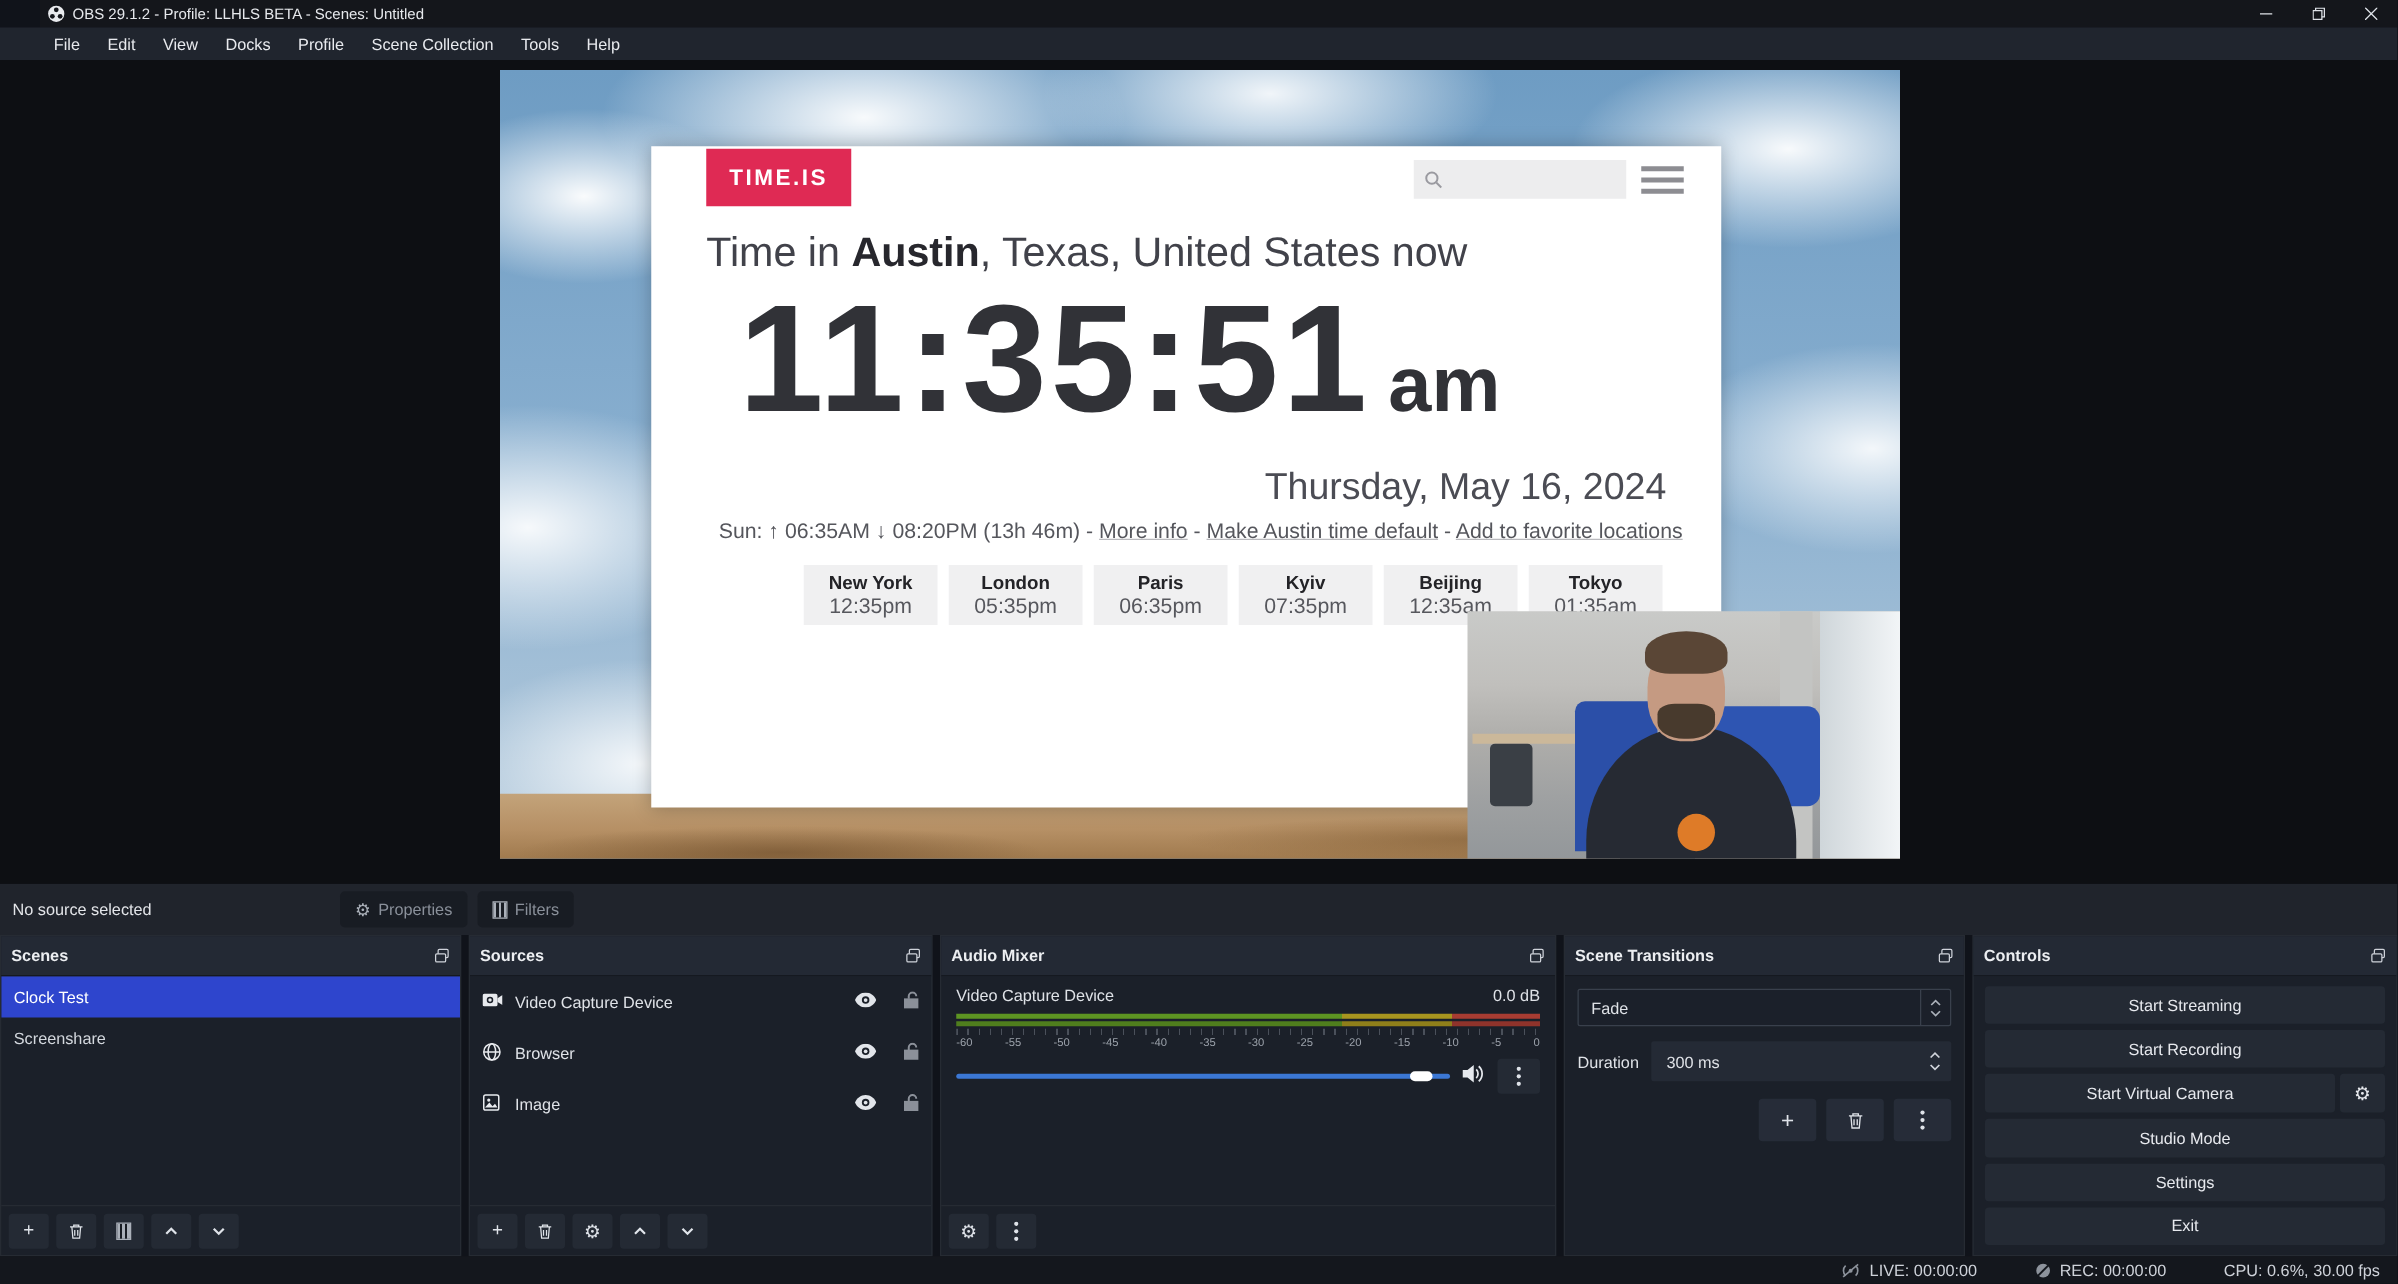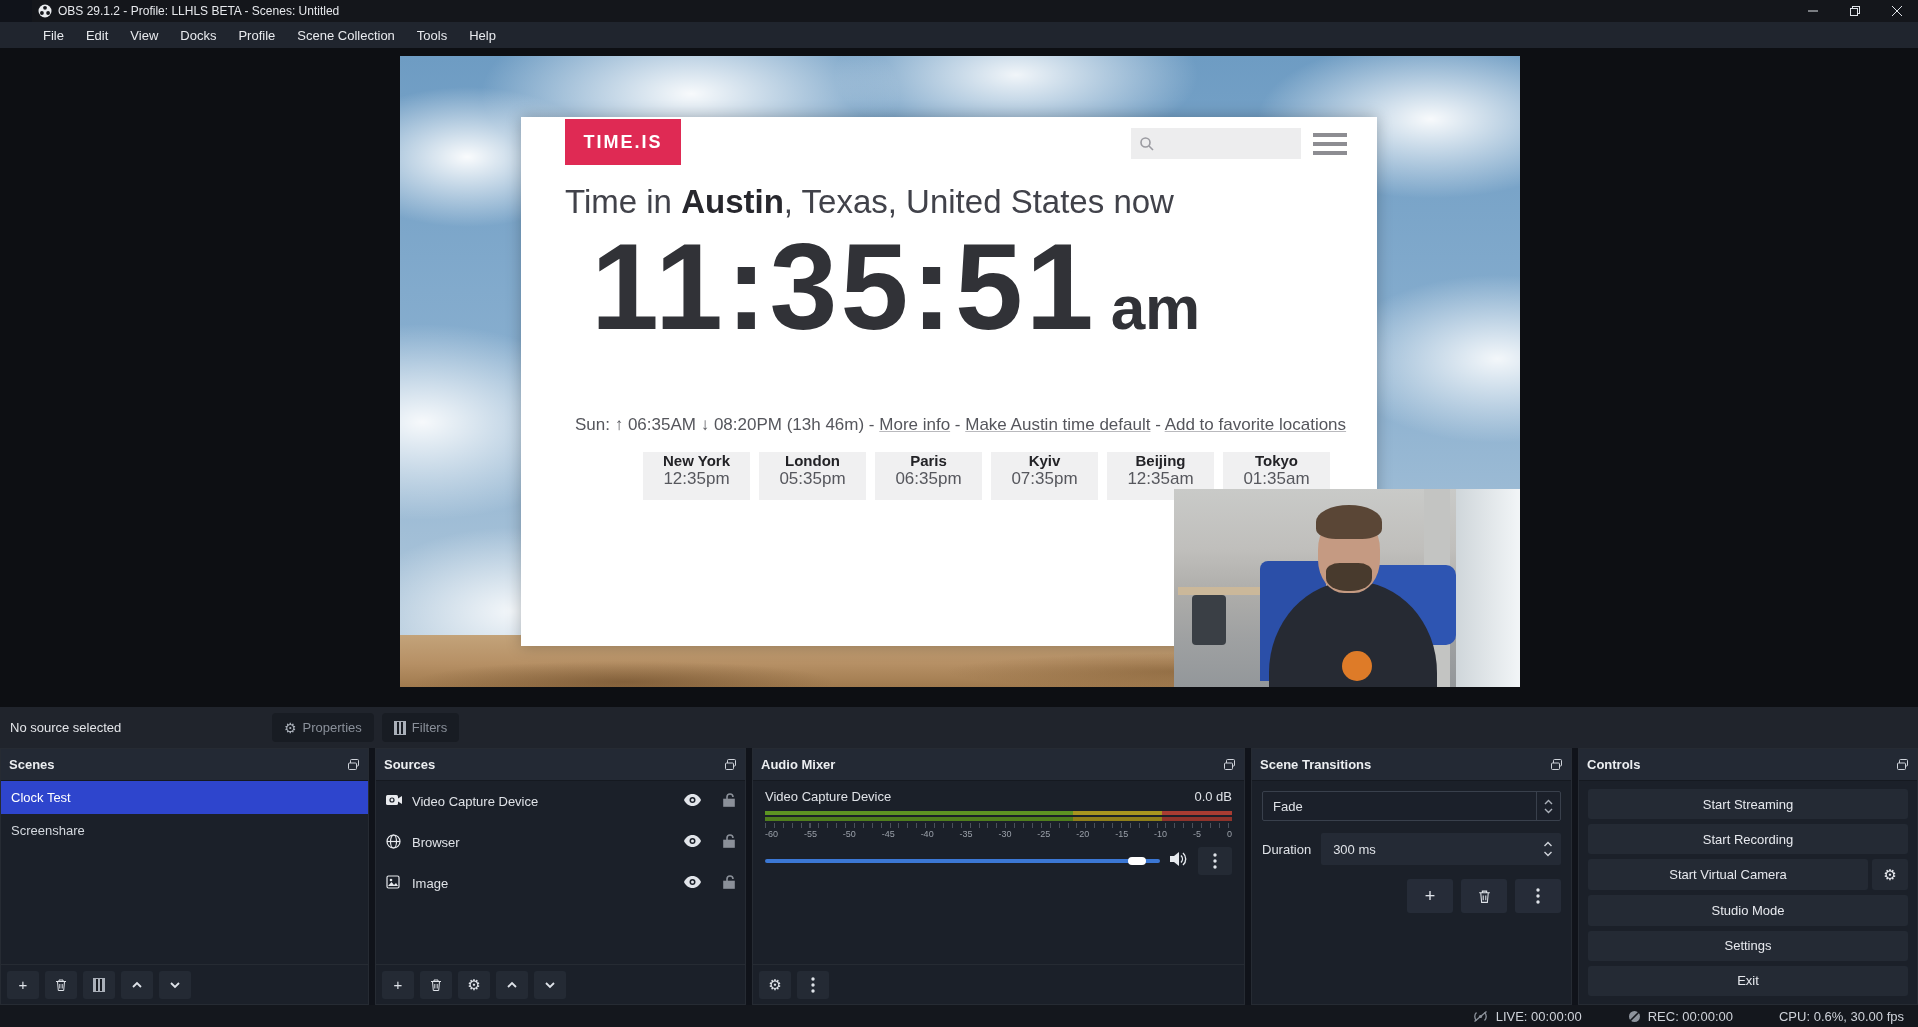--- a/index.html
+++ b/index.html
@@ -51,21 +51,21 @@
   .ti-heading { position:absolute; left:44px; top:66px; font-size:33px; color:#41424a; }
   .ti-heading b { color:#27272d; font-weight:800; }
   .ti-clock { position:absolute; left:70px; top:100px; display:flex; align-items:baseline; color:#313237; }
   .ti-clock .digits { font-size:122px; font-weight:800; letter-spacing:3px; }
   .ti-clock .ampm { font-size:62px; font-weight:800; margin-left:14px; }
   .ti-date { position:absolute; right:44px; top:256px; font-size:30px; color:#4b4c54; }
   .ti-sun { position:absolute; left:54px; top:298px; font-size:17px; color:#55565c; white-space:nowrap; }
   .ti-sun .lnk { color:#55565c; text-decoration:underline; text-decoration-color:#b9b9bd; }
   .ti-cities { position:absolute; left:122px; top:335px; display:flex; gap:9px; }
   .city-card { width:107px; height:48px; background:#f0f0f1; display:flex; flex-direction:column;
-               align-items:center; }
+               align-items:center; justify-content:center; }
   .city-card .cn { font-size:15px; font-weight:bold; color:#232327; }
   .city-card .ct { font-size:17px; color:#56575d; }
 
   
   .webcam { position:absolute; left:774px; top:433px; width:346px; height:198px; overflow:hidden;
             background:linear-gradient(#c9cac8 0%, #c0bfbc 30%, #aeadaa 52%, #9fa1a2 75%, #93979a 100%); }
   .wc-window { position:absolute; right:0; top:0; width:64px; height:198px;
                background:linear-gradient(90deg, #cfd6da, #f2f5f7); }
   .wc-pillar { position:absolute; right:70px; top:0; width:26px; height:198px; background:#c3c4c2; }
   .wc-booth1 { position:absolute; left:86px; top:72px; width:66px; height:120px; background:#2b4fa8; border-radius:8px 8px 0 0; }
@@ -219,20 +219,21 @@
         <div class="ti-burger">
             <i></i>
             <i></i>
             <i></i>
           </div>
         <div class="ti-heading"><span>Time in </span><b>Austin</b><span>, Texas, United States now</span></div>
         <div class="ti-clock">
           <span class="digits">11:35:51</span>
           <span class="ampm">am</span>
         </div>
+        <div class="ti-date">Thursday, May 16, 2024</div>
         <div class="ti-sun">
           <span>Sun: ↑ 06:35AM ↓ 08:20PM (13h 46m) - </span><span class="lnk">More info</span><span> - </span><span class="lnk">Make Austin time default</span><span> - </span><span class="lnk">Add to favorite locations</span>
         </div>
         <div class="ti-cities">
           <div class="city-card">
               <span class="cn">New York</span>
               <span class="ct">12:35pm</span>
             </div>
           <div class="city-card">
               <span class="cn">London</span>

